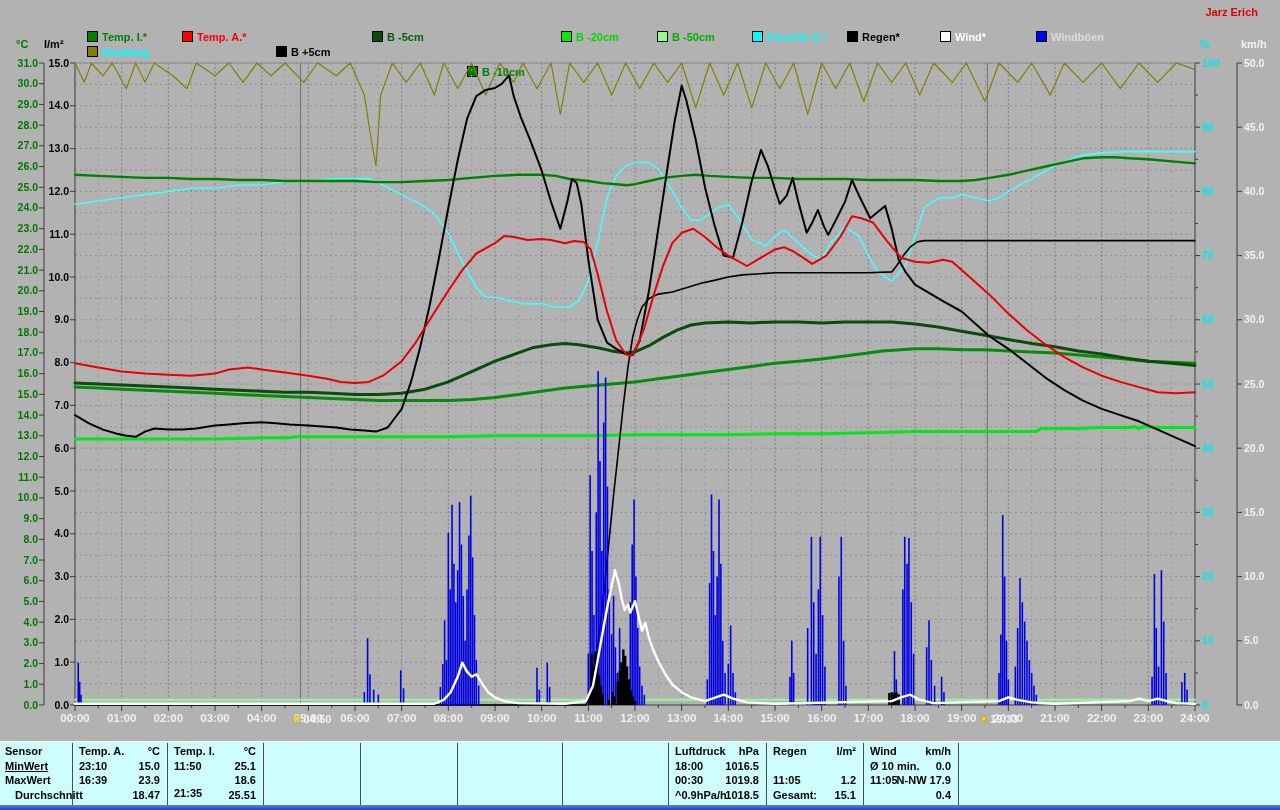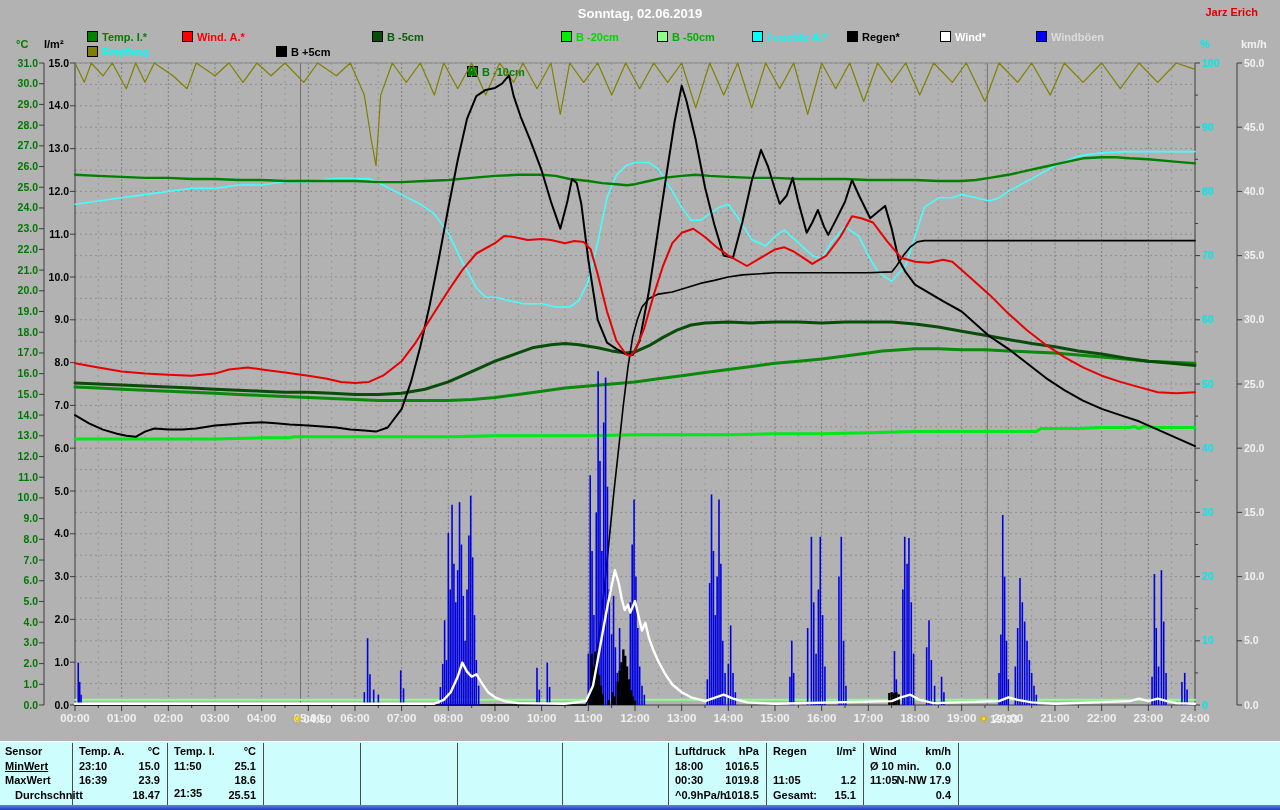--- a/index.html
+++ b/index.html
@@ -21,26 +21,25 @@
   .tcell{position:absolute;font-size:11px;color:#000;white-space:nowrap;height:14px;line-height:14px;}
   .vline{position:absolute;top:1px;bottom:1px;width:1px;background:#4a4a4a;}
   #bottom-strip{position:absolute;left:0;top:805px;width:1280px;height:5px;
                 background:linear-gradient(#6080ee,#1c3cb8);}
 </style>
 </head>
 <body>
 
 <div class="screen">
 
-  <div class="title">Sonntag, 02.06.2019</div>
   <div class="author">Jarz Erich</div>
 
   <div id="legend">
       <div class="legend-item" style="left: 87px; top: 31px;"><span class="sw" style="background: rgb(0, 128, 0);"></span><span style="color: rgb(0, 128, 0);">Temp. I.*</span></div>
-      <div class="legend-item" style="left: 182px; top: 31px;"><span class="sw" style="background: rgb(255, 0, 0);"></span><span style="color: rgb(255, 0, 0);">Wind. A.*</span></div>
+      <div class="legend-item" style="left: 182px; top: 31px;"><span class="sw" style="background: rgb(255, 0, 0);"></span><span style="color: rgb(255, 0, 0);">Temp. A.*</span></div>
       <div class="legend-item" style="left: 276px; top: 46px;"><span class="sw" style="background: rgb(0, 0, 0);"></span><span style="color: rgb(0, 0, 0);">B +5cm</span></div>
       <div class="legend-item" style="left: 372px; top: 31px;"><span class="sw" style="background: rgb(10, 77, 10);"></span><span style="color: rgb(10, 93, 10);">B -5cm</span></div>
       <div class="legend-item" style="left: 467px; top: 31px; margin-top: 35px;"><span class="sw" style="background: rgb(0, 128, 0);"></span><span style="color: rgb(0, 128, 0);">B -10cm</span></div>
       <div class="legend-item" style="left: 561px; top: 31px;"><span class="sw" style="background: rgb(0, 238, 0);"></span><span style="color: rgb(0, 216, 0);">B -20cm</span></div>
       <div class="legend-item" style="left: 657px; top: 31px;"><span class="sw" style="background: rgb(140, 255, 140);"></span><span style="color: rgb(0, 176, 0);">B -50cm</span></div>
       <div class="legend-item" style="left: 752px; top: 31px;"><span class="sw" style="background: rgb(0, 255, 255);"></span><span style="color: rgb(0, 255, 255);">Feuchte A.*</span></div>
       <div class="legend-item" style="left: 847px; top: 31px;"><span class="sw" style="background: rgb(0, 0, 0);"></span><span style="color: rgb(0, 0, 0);">Regen*</span></div>
       <div class="legend-item" style="left: 940px; top: 31px; text-align: right;"><span class="sw" style="background: rgb(255, 255, 255);"></span><span style="color: rgb(255, 255, 255);">Wind*</span></div>
       <div class="legend-item" style="left: 1036px; top: 31px;"><span class="sw" style="background: rgb(0, 0, 255);"></span><span style="color: rgb(220, 220, 220);">Windböen</span></div>
       <div class="legend-item" style="left: 87px; top: 46px;"><span class="sw" style="background: rgb(128, 128, 0);"></span><span style="color: rgb(0, 255, 255);">Empfang</span></div>

